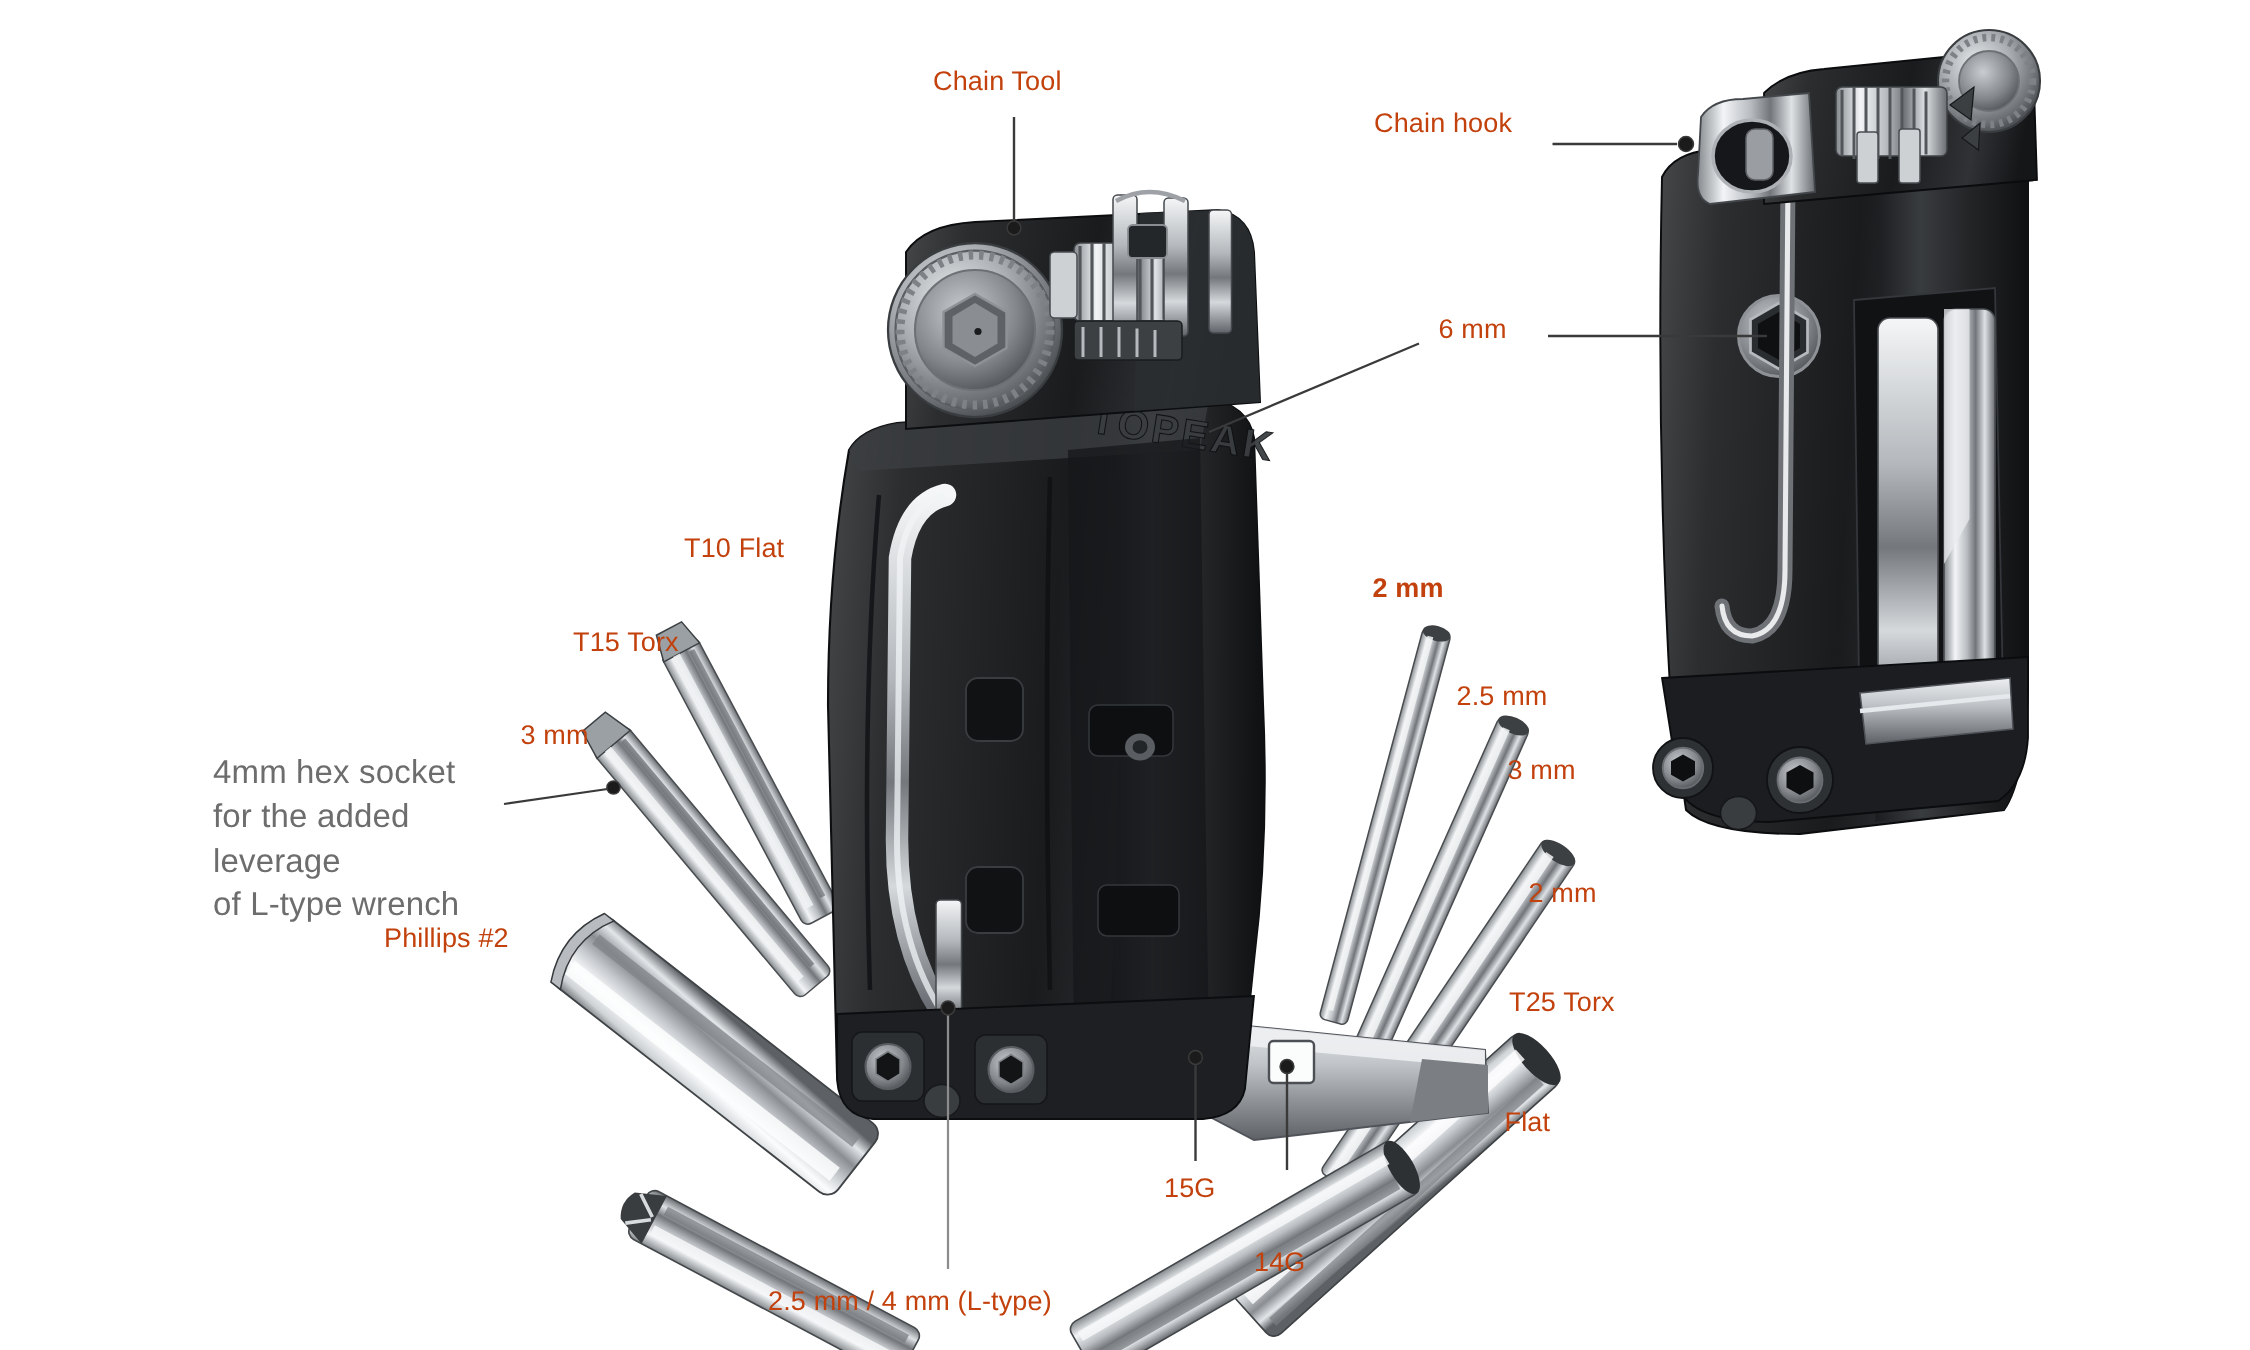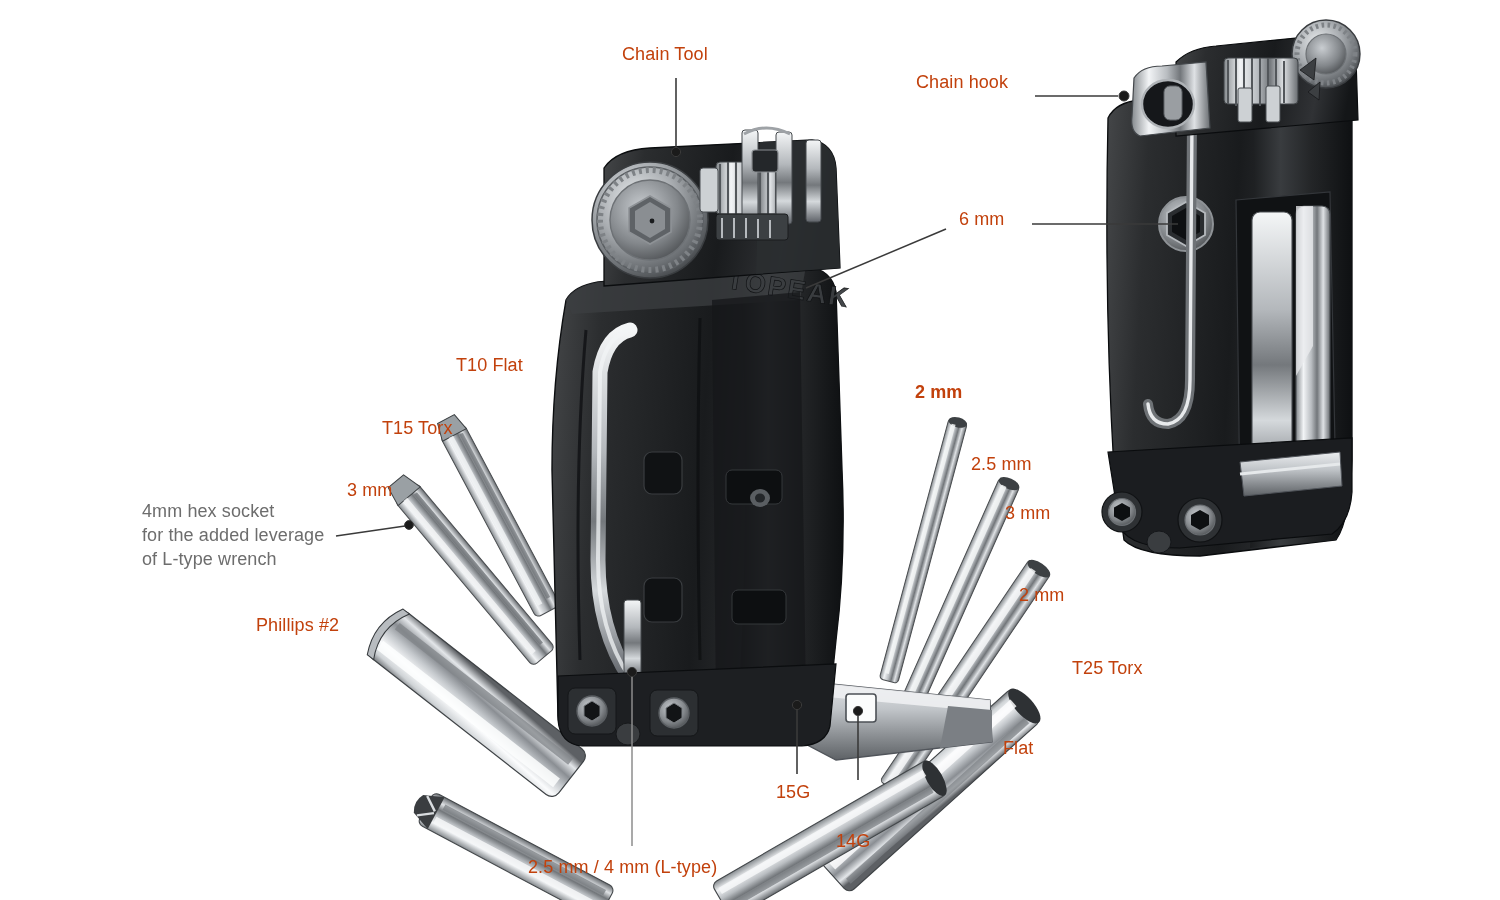--- a/index.html
+++ b/index.html
@@ -17,21 +17,21 @@
     position:absolute;
     color:#c2410c;
     font-size:18px;
     line-height:1.16;
     white-space:nowrap;
     letter-spacing:.1px;
     -webkit-font-smoothing:antialiased;
   }
   .lbl.note{
     color:#6d6d6d;
-    font-size:18px;
+    font-size:22px;
     line-height:1.33;
     white-space:normal;
     width:215px;
   }
 </style>
 </head>
 <body>
 
 <div id="stage">
 
@@ -386,23 +386,23 @@
   <div class="lbl" style="left:256px;top:615px;">Phillips #2</div>
 
   <div class="lbl" style="left:915px;top:382px;font-weight:bold;">2 mm</div>
 
   <div class="lbl" style="left:971px;top:454px;">2.5 mm</div>
 
   <div class="lbl" style="left:1005px;top:503px;">3 mm</div>
 
   <div class="lbl" style="left:1019px;top:585px;">2 mm</div>
 
-  <div class="lbl" style="left:1072px;top:658px;">T25 Torx</div>
+  <div class="lbl" style="left:1006px;top:658px;">T25 Torx</div>
 
   <div class="lbl" style="left:1003px;top:738px;">Flat</div>
 
   <div class="lbl" style="left:776px;top:782px;">15G</div>
 
   <div class="lbl" style="left:836px;top:831px;">14G</div>
 
-  <div class="lbl" style="left:528px;top:857px;text-align:center;">2.5 mm / 4 mm (L-type)</div>
+  <div class="lbl" style="left:512px;top:857px;text-align:center;">2.5 mm / 4 mm (L-type)</div>
 
 </div>
 
 </body></html>

